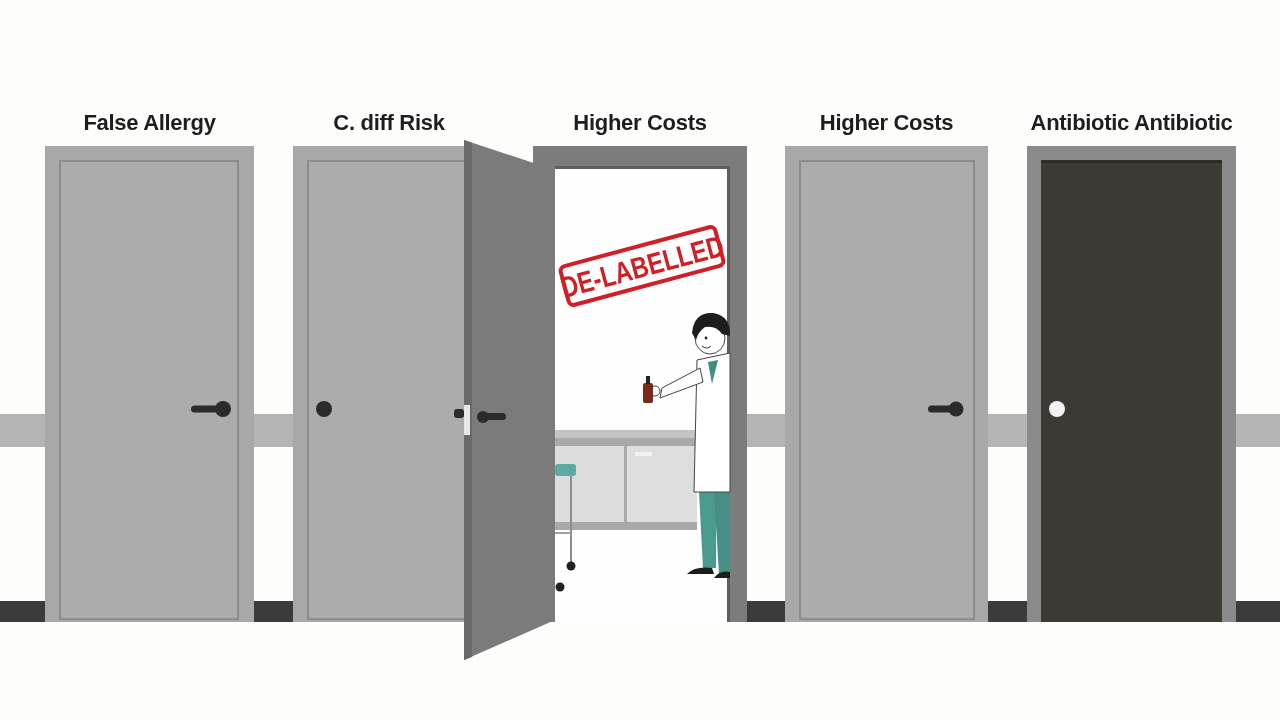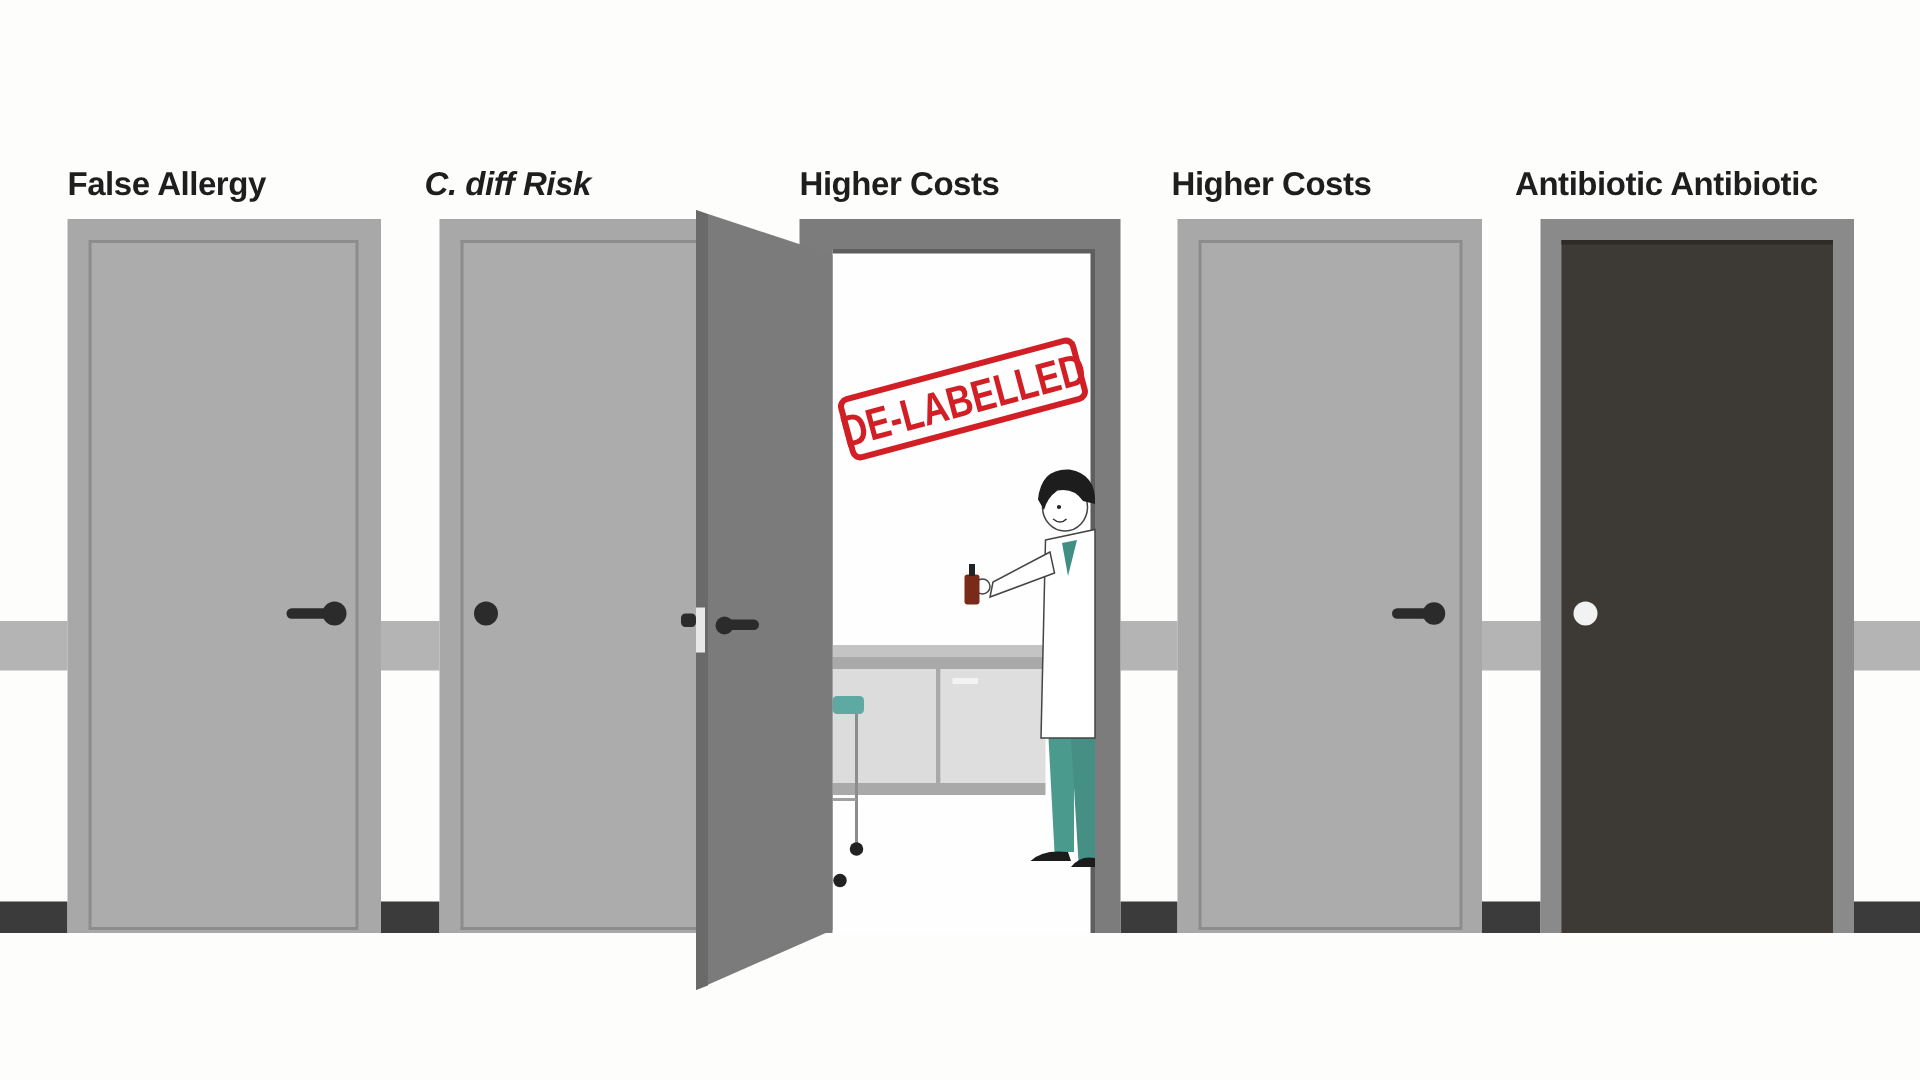--- a/index.html
+++ b/index.html
@@ -6,21 +6,21 @@
   body {
     width: 1280px; height: 720px; overflow: hidden;
     background: #fdfdfc;
     font-family: "Liberation Sans", "DejaVu Sans", sans-serif;
     position: relative;
   }
   .scene { position: absolute; left: 0; top: 0; width: 1280px; height: 720px; }
   .label {
     position: absolute; top: 106px; height: 34px; line-height: 34px;
     font-size: 22px; font-weight: bold; color: #1e1e1e;
-    text-align: left; letter-spacing: -0.3px;
+    text-align: center; letter-spacing: -0.3px;
   }
   .rail { position: absolute; top: 414px; height: 33px; background: #b4b4b4; }
   .base { position: absolute; top: 601px; height: 21px; background: #3b3b3b; }
   .frame { position: absolute; top: 146px; height: 476px; }
   .panel { position: absolute; }
   svg { position: absolute; left: 0; top: 0; }
 </style>
 </head>
 <body>
 
@@ -32,21 +32,21 @@
   <div class="rail" style="left:988px;width:39px;"></div>
   <div class="rail" style="left:1236px;width:44px;"></div>
 
   <div class="base" style="left:0;width:45px;"></div>
   <div class="base" style="left:254px;width:39px;"></div>
   <div class="base" style="left:747px;width:38px;"></div>
   <div class="base" style="left:988px;width:39px;"></div>
   <div class="base" style="left:1236px;width:44px;"></div>
 
   <div class="label" style="left:45px;width:209px;">False Allergy</div>
-  <div class="label" style="left:283px;width:212px;font-style:italic;">C. diff Risk</div>
+  <div class="label" style="left:283px;width:212px;">C. diff Risk</div>
   <div class="label" style="left:533px;width:214px;">Higher Costs</div>
   <div class="label" style="left:781px;width:211px;">Higher Costs</div>
   <div class="label" style="left:1010px;width:243px;">Antibiotic Antibiotic</div>
 
   <div class="frame" style="left:45px;width:209px;background:#a8a8a8;">
     <div class="panel" style="left:14px;top:14px;width:180px;height:460px;background:#acacac;border:2px solid #8c8c8c;box-sizing:border-box;"></div>
     <svg width="209" height="476">
       <rect x="146" y="259.5" width="36" height="7" rx="3.5" fill="#2b2b2b"></rect>
       <circle cx="178" cy="263" r="8" fill="#2b2b2b"></circle>
     </svg>

